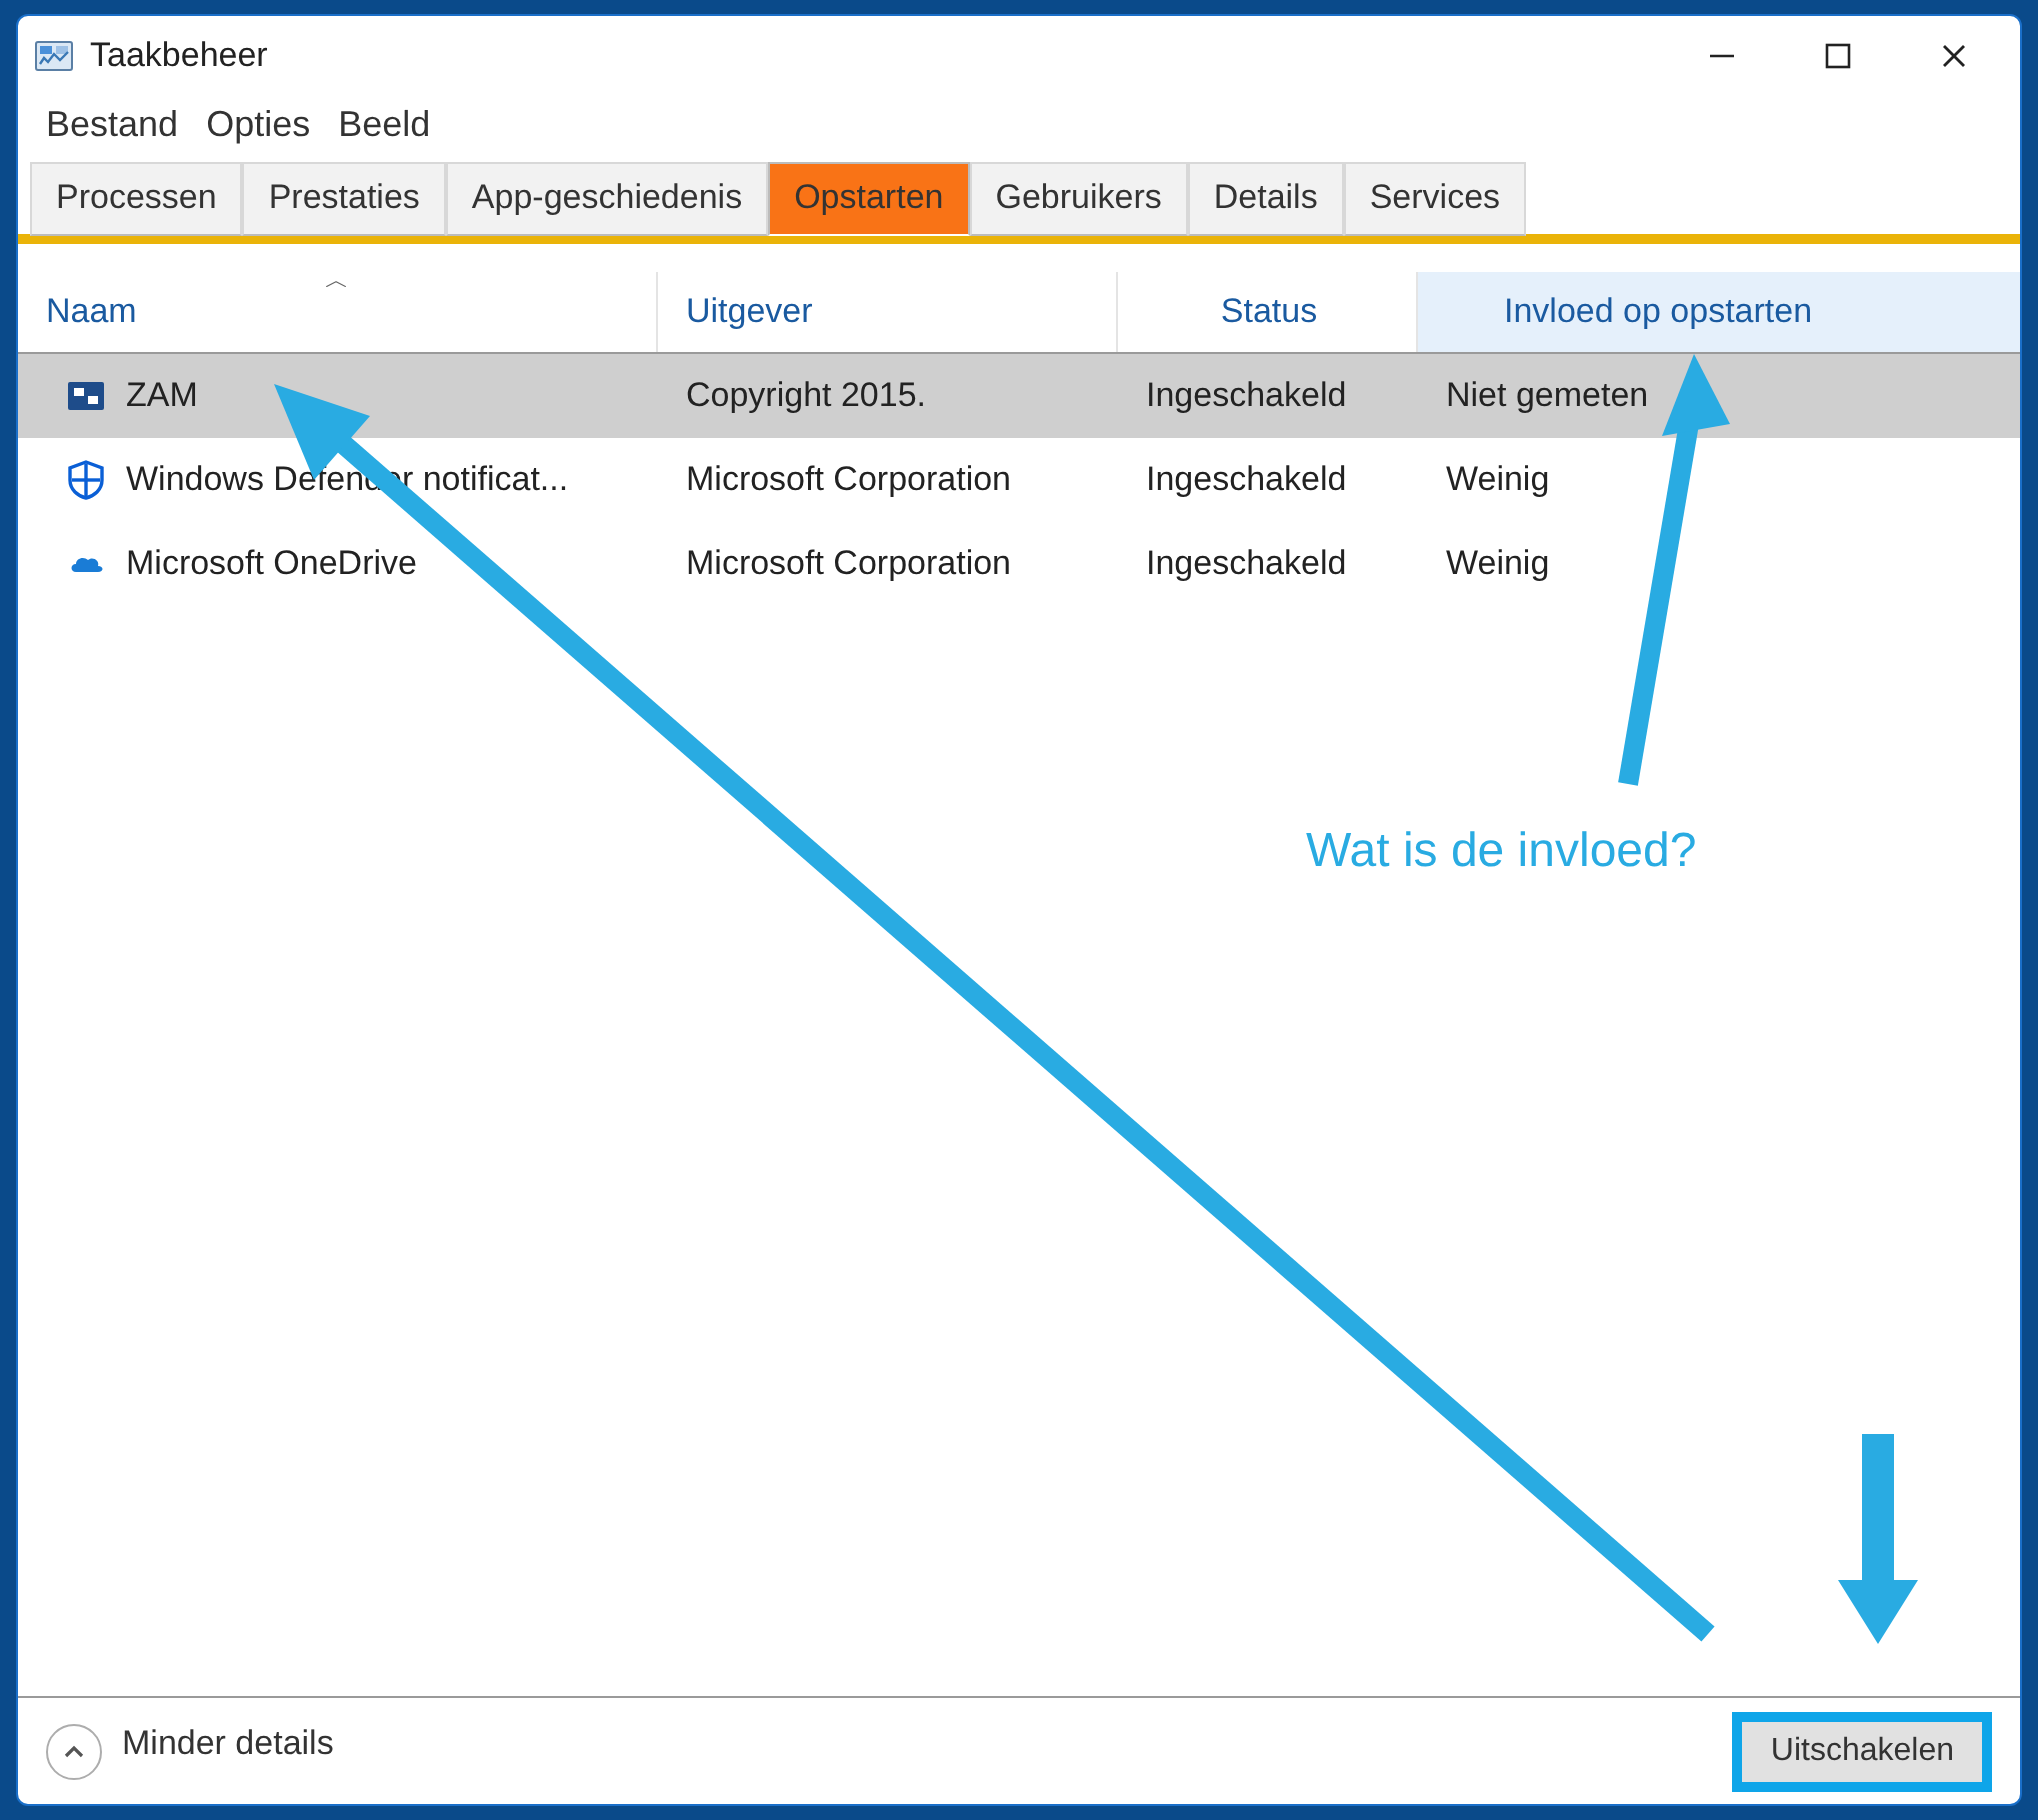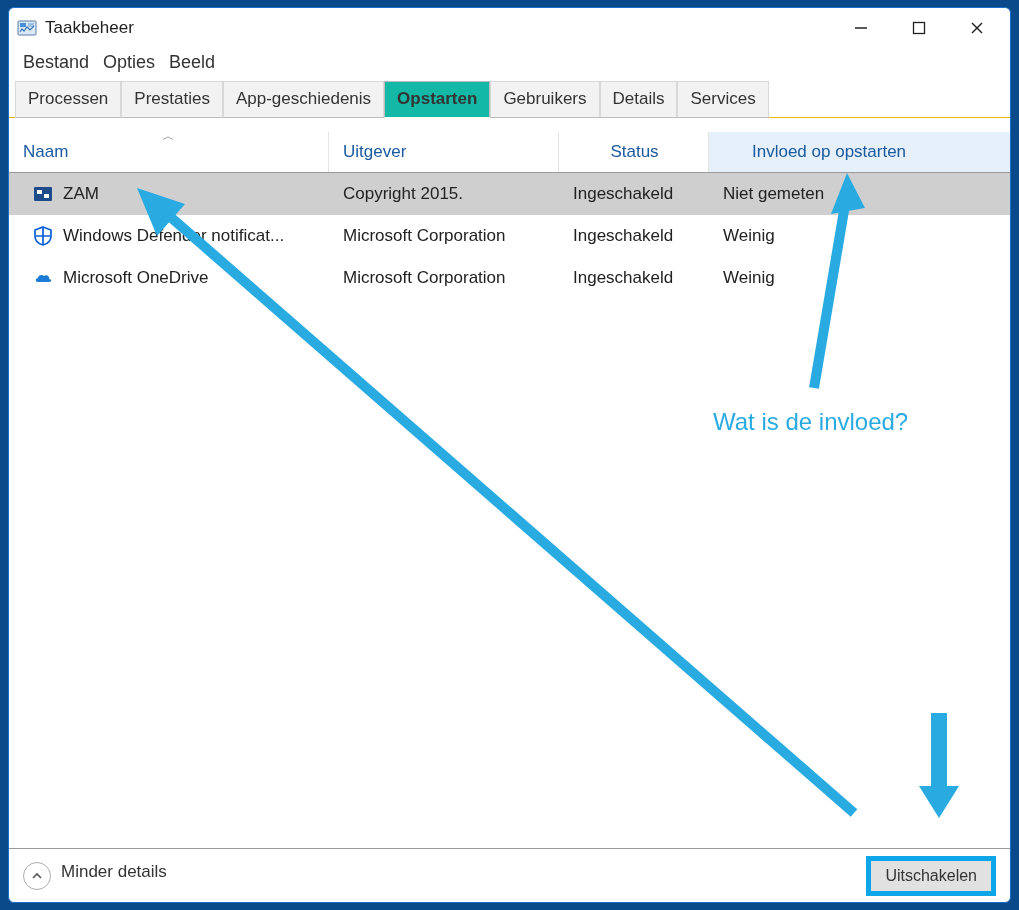--- a/index.html
+++ b/index.html
@@ -47,37 +47,36 @@
   .menubar {
     display: flex;
     gap: 6px;
     padding: 2px 10px 6px 10px;
     font-size: 18px;
   }
   .menu-item { padding: 2px 4px; }
   .tabs {
     display: flex;
     padding: 0 6px;
-    border-bottom: 1px solid #eab308;
+    border-bottom: 5px solid #eab308;
     font-size: 17px;
   }
   .tab {
     padding: 7px 12px 8px 12px;
     background: #f2f2f2;
     border: 1px solid #d8d8d8;
     border-bottom: 1px solid #bcbcbc;
     margin-right: 0px;
     margin-bottom: -1px;
     color: #333;
   }
   .tab.active {
-    background: #14b8a6;
+    background: #f97316;
     border: 1px solid #bcbcbc;
     border-bottom: 1px solid #ffffff;
-    font-weight: bold;
   }
   .content {
     flex: 1;
     display: flex;
     flex-direction: column;
     overflow: hidden;
     position: relative;
   }
   .headers {
     display: flex;
@@ -280,21 +279,21 @@
 
       <line x1="805" y1="270" x2="838" y2="75" stroke="#29abe2" stroke-width="10"></line>
       <polygon points="838,55 822,96 856,90" fill="#29abe2"></polygon>
 
       <line x1="142" y1="82" x2="845" y2="695" stroke="#29abe2" stroke-width="10"></line>
       <polygon points="128,70 176,86 148,118" fill="#29abe2"></polygon>
 
       <line x1="930" y1="595" x2="930" y2="680" stroke="#29abe2" stroke-width="16"></line>
       <polygon points="930,700 910,668 950,668" fill="#29abe2"></polygon>
     </svg>
-    <div class="annotation-text" style="left:704px; top:290px;">Wat is de invloed?</div>
+    <div class="annotation-text" style="left:644px; top:290px;">Wat is de invloed?</div>
 
   </div>
 
   <div class="footer">
     <div class="details-toggle">
       <span class="circle-btn">
         <svg width="12" height="12" viewBox="0 0 12 12">
             <polyline points="2,8 6,4 10,8" fill="none" stroke="#555" stroke-width="1.6"></polyline>
           </svg>
       </span>

